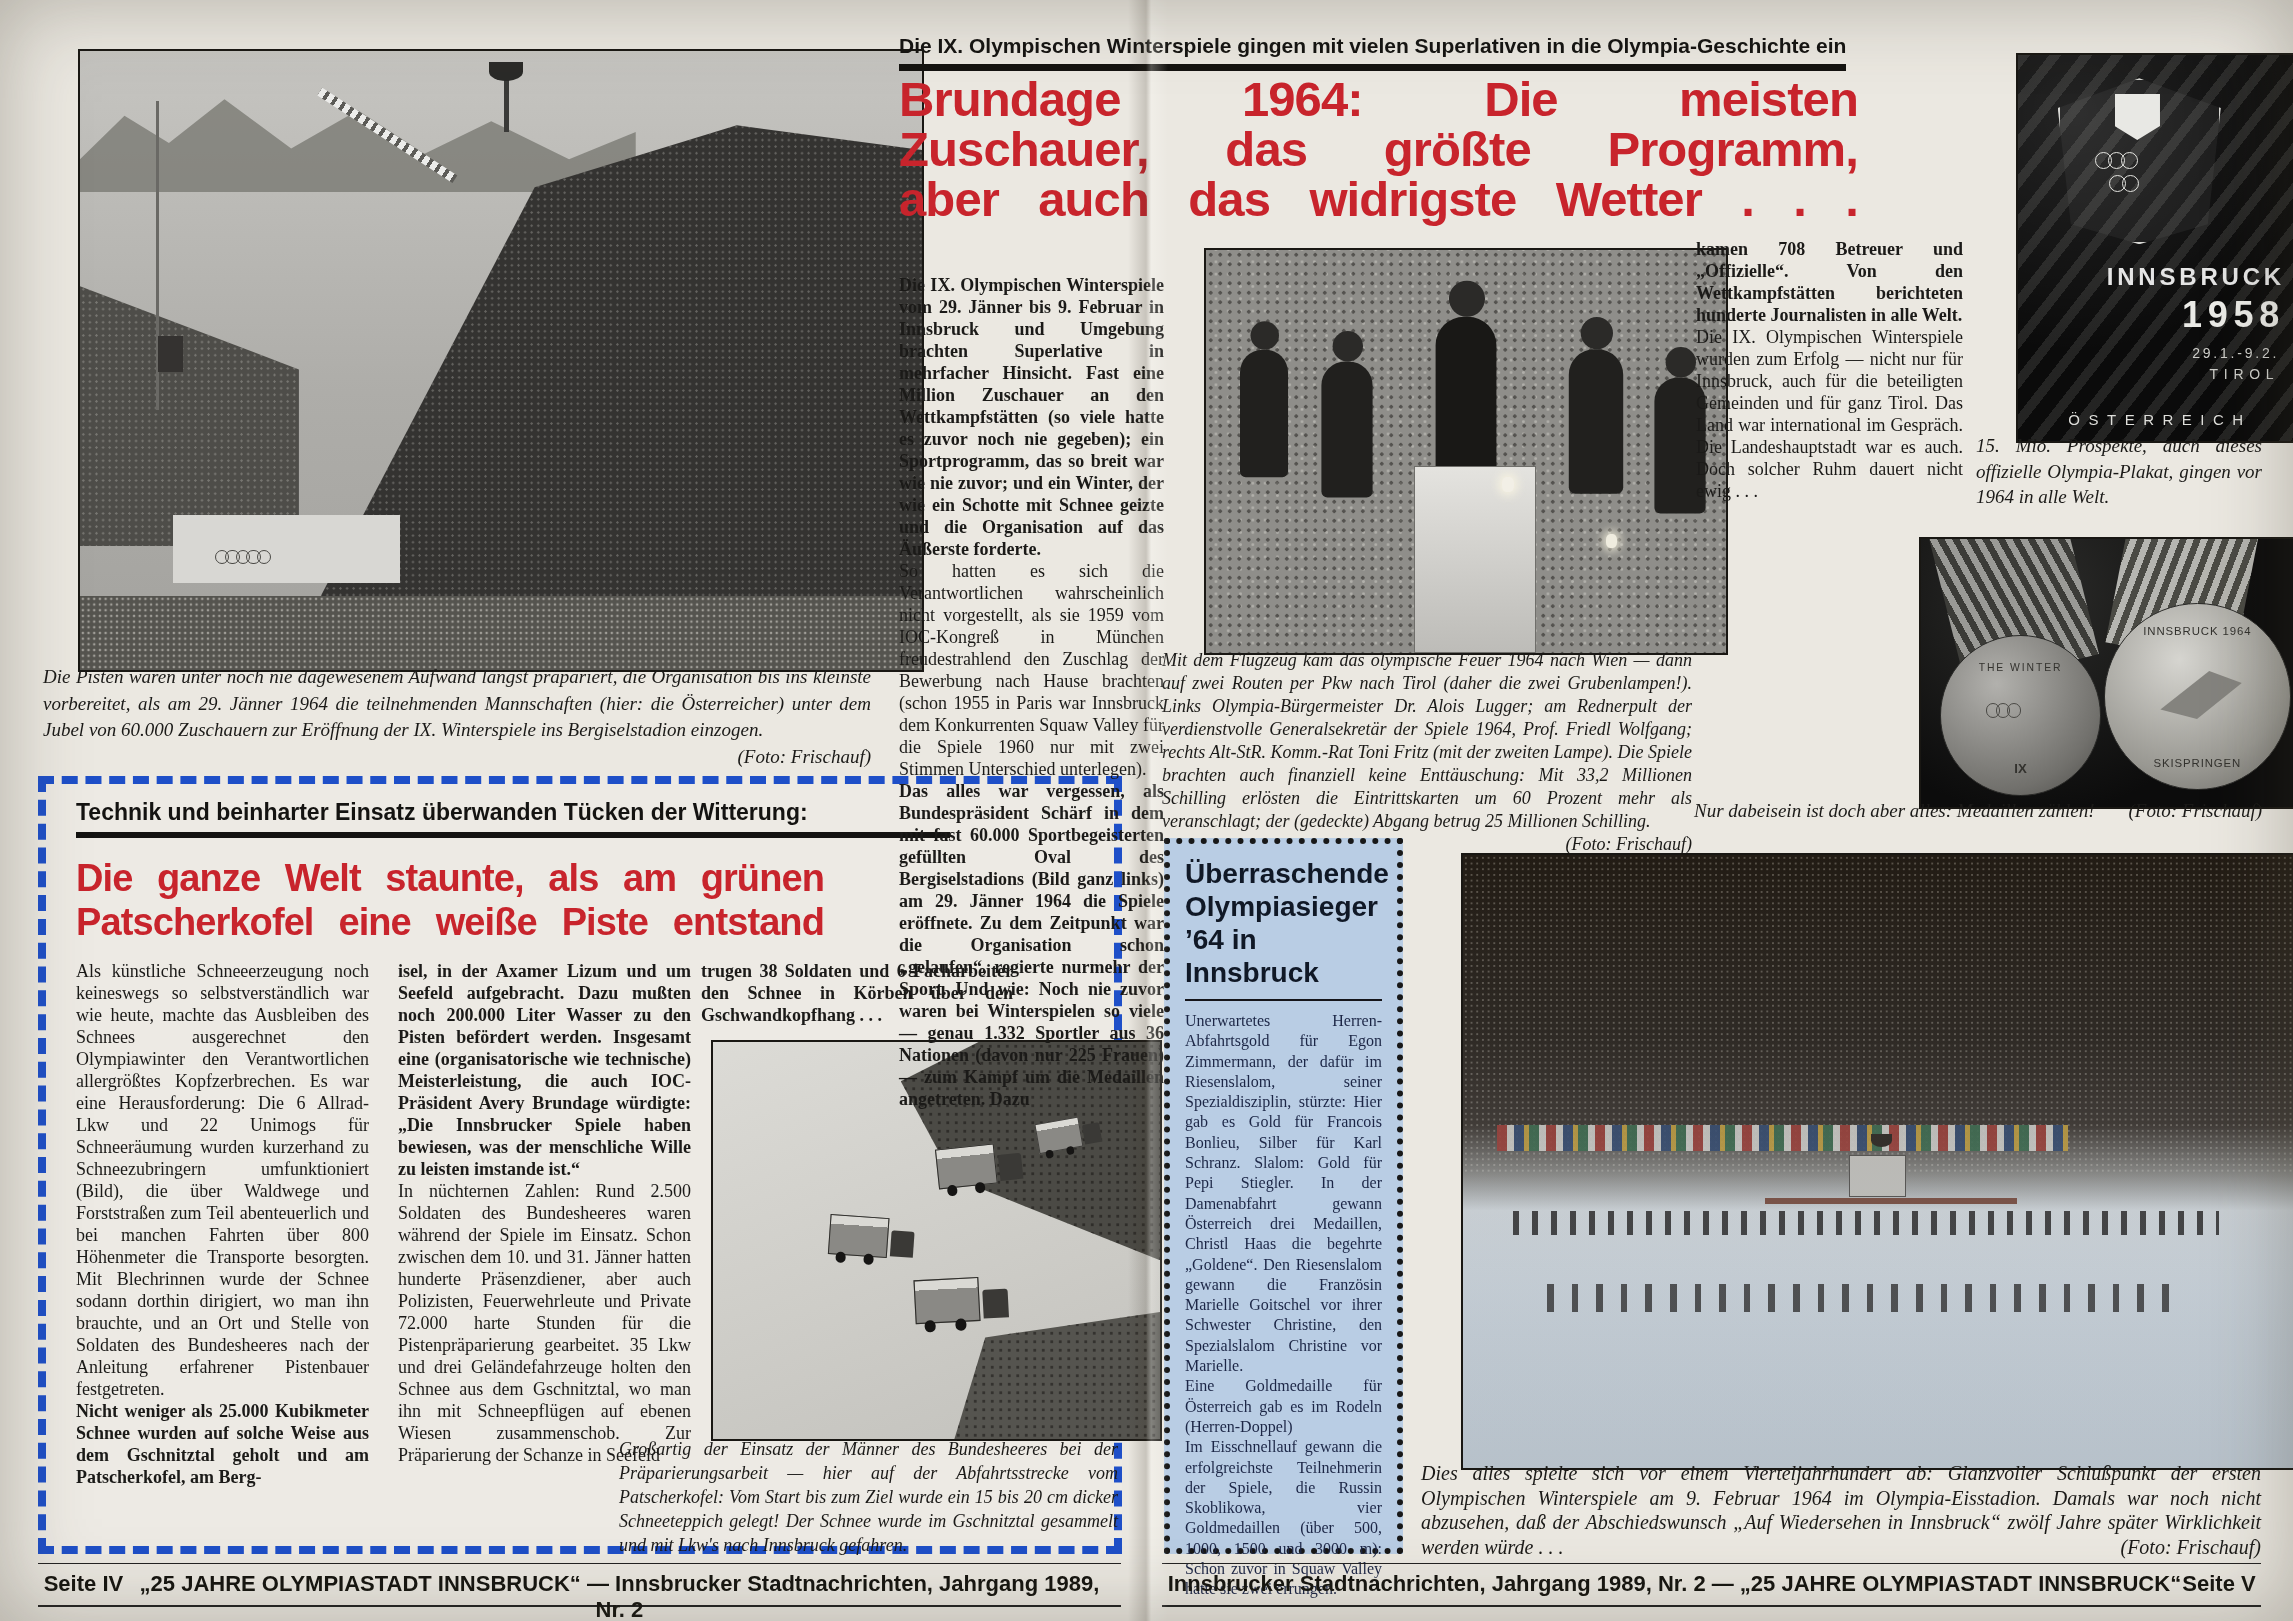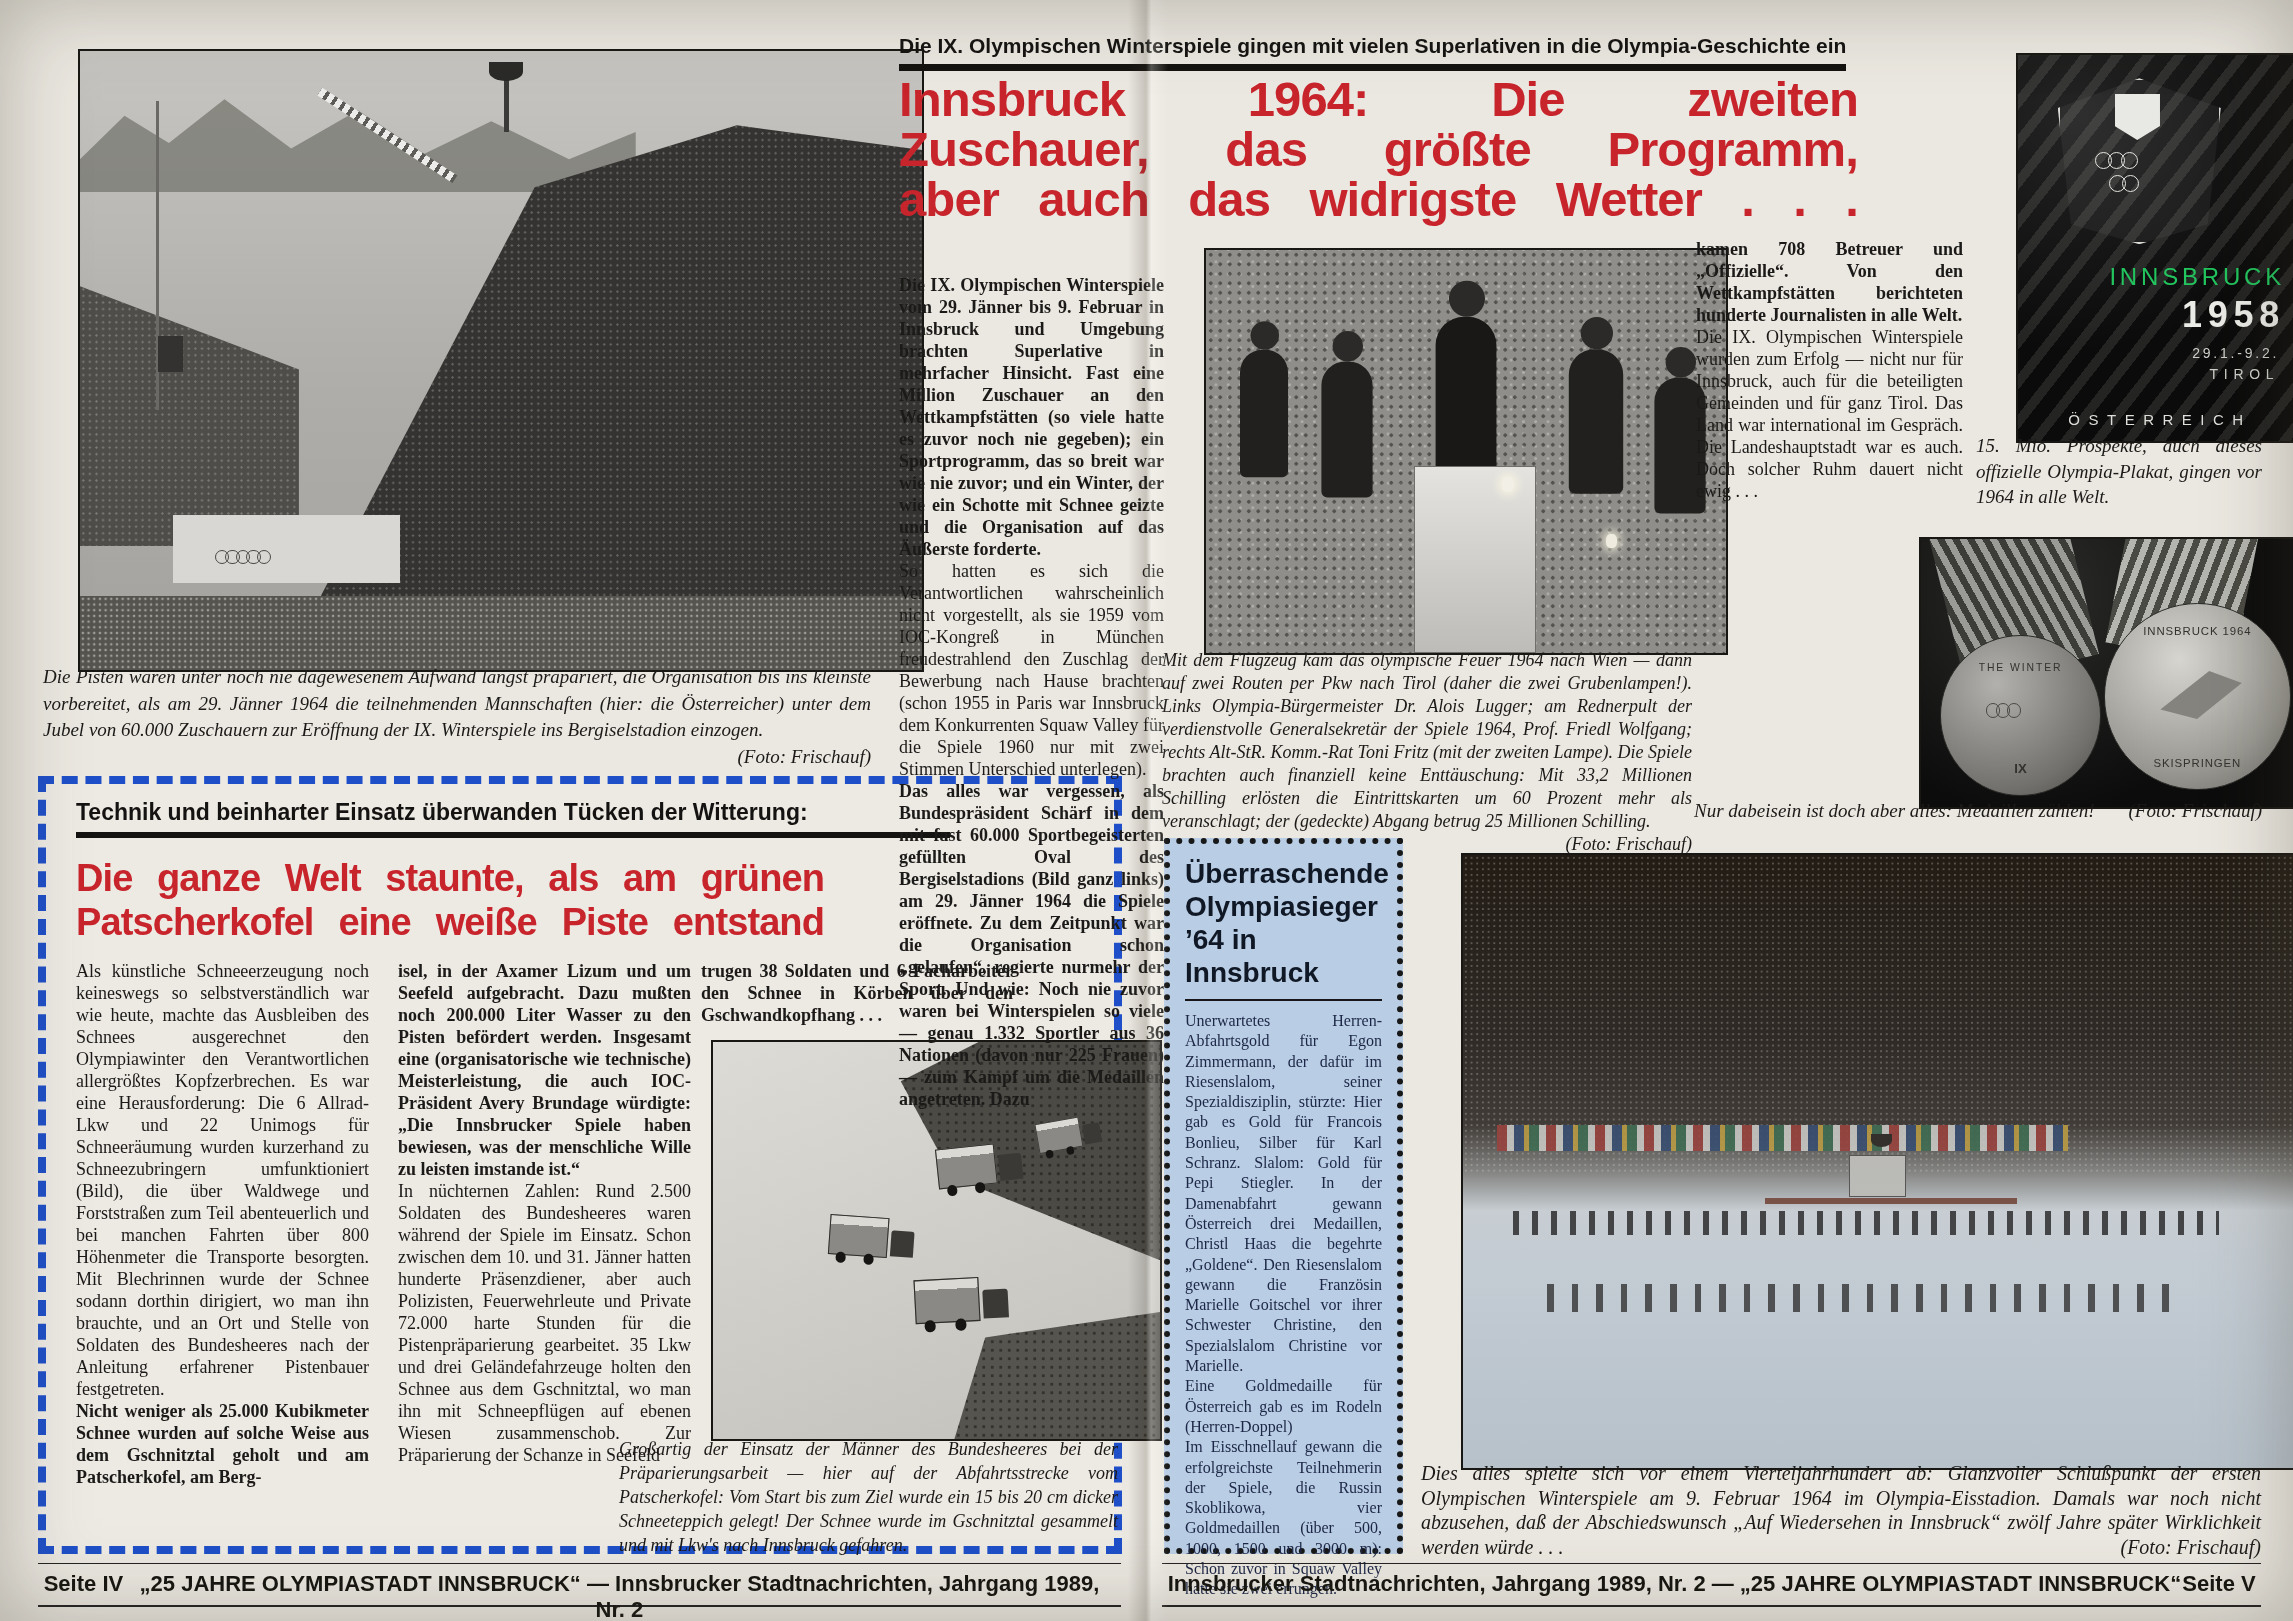--- a/index.html
+++ b/index.html
@@ -171,21 +171,21 @@
     <p class="caption" id="cap-trucks">Großartig der Einsatz der Männer des Bundesheeres bei der Präparierungsarbeit — hier auf der Abfahrtsstrecke vom Patscherkofel: Vom Start bis zum Ziel wurde ein 15 bis 20 cm dicker Schneeteppich gelegt! Der Schnee wurde im Gschnitztal gesammelt und mit Lkw's nach Innsbruck gefahren.</p>
   </section>
 
   <footer id="foot-left">
     <span>Seite IV</span>
     <span class="ftext">„25 JAHRE OLYMPIASTADT INNSBRUCK“ — Innsbrucker Stadtnachrichten, Jahrgang 1989, Nr. 2</span>
   </footer>
 
   <h3 class="kicker" id="main-kicker">Die IX. Olympischen Winterspiele gingen mit vielen Superlativen in die Olympia-Geschichte ein</h3>
   <h1 class="red-head" id="main-headline">
-    <span class="hl">Innsbruck 1964: Die zweiten</span>
+    <span class="hl">Brundage 1964: Die meisten</span>
     <span class="hl">Zuschauer, das größte Programm,</span>
     <span class="hl">aber auch das widrigste Wetter . . .</span>
   </h1>
 
   <div class="acol" id="colA">
     <p class="b">Die IX. Olympischen Winterspiele vom 29. Jänner bis 9. Februar in Innsbruck und Umgebung brachten Superlative in mehrfacher Hinsicht. Fast eine Million Zuschauer an den Wettkampfstätten (so viele hatte es zuvor noch nie gegeben); ein Sportprogramm, das so breit war wie nie zuvor; und ein Winter, der wie ein Schotte mit Schnee geizte und die Organisation auf das Äußerste forderte.</p>
     <p>So hatten es sich die Verantwortlichen wahrscheinlich nicht vorgestellt, als sie 1959 vom IOC-Kongreß in München freudestrahlend den Zuschlag der Bewerbung nach Hause brachten (schon 1955 in Paris war Innsbruck dem Konkurrenten Squaw Valley für die Spiele 1960 nur mit zwei Stimmen Unterschied unterlegen).</p>
     <p class="b">Das alles war vergessen, als Bundespräsident Schärf in dem mit fast 60.000 Sportbegeisterten gefüllten Oval des Bergiselstadions (Bild ganz links) am 29. Jänner 1964 die Spiele eröffnete. Zu dem Zeitpunkt war die Organisation schon „gelaufen“, regierte nurmehr der Sport. Und wie: Noch nie zuvor waren bei Winterspielen so viele — genau 1.332 Sportler aus 36 Nationen (davon nur 225 Frauen) — zum Kampf um die Medaillen angetreten. Dazu</p>
   </div>
 
@@ -220,21 +220,21 @@
     <div style="left:14%;top:6%;width:56%;height:42%;border:2.8px solid #d8d8d4;
          clip-path:polygon(50% 0,100% 18%,92% 88%,50% 100%,8% 88%,0 18%);background:rgba(255,255,255,.05);"></div>
     <div style="left:34%;top:10%;width:16%;height:12%;background:#e8e8e4;
          clip-path:polygon(0 0,100% 0,100% 70%,50% 100%,0 70%);"></div>
     <div class="rings" style="position:absolute;left:27%;top:25%;">
       <i style="border-color:#e6e6e2;width:15px;height:15px;"></i><i style="border-color:#e6e6e2;width:15px;height:15px;"></i><i style="border-color:#e6e6e2;width:15px;height:15px;"></i>
     </div>
     <div class="rings" style="position:absolute;left:32%;top:31%;">
       <i style="border-color:#e6e6e2;width:15px;height:15px;"></i><i style="border-color:#e6e6e2;width:15px;height:15px;"></i>
     </div>
-    <div style="right:6%;top:54%;font-family:'Liberation Sans',sans-serif;font-weight:normal;font-size:24px;letter-spacing:3.8px;color:#22c55e;margin-left:15px;">INNSBRUCK</div>
+    <div style="right:6%;top:54%;font-family:'Liberation Sans',sans-serif;font-weight:bold;font-size:24px;letter-spacing:3.8px;color:#e5e5e5;margin-left:15px;">INNSBRUCK</div>
     <div style="right:6%;top:62%;font-family:'Liberation Sans',sans-serif;font-weight:bold;font-size:36px;letter-spacing:5.7px;color:#ebebe7;">1958</div>
     <div style="right:8%;top:75%;font-family:'Liberation Sans',sans-serif;font-size:14px;letter-spacing:2.8px;color:#cfcfcb;">29.1.-9.2.</div>
     <div style="right:8%;top:80.5%;font-family:'Liberation Sans',sans-serif;font-size:14px;letter-spacing:5.7px;color:#cfcfcb;">TIROL</div>
     <div style="left:0;right:0;bottom:3.5%;text-align:center;font-family:'Liberation Sans',sans-serif;font-size:15px;letter-spacing:8.5px;color:#dededa;">ÖSTERREICH</div>
   </figure>
   <p class="caption" id="cap-poster">15. Mio. Prospekte, auch dieses offizielle Olympia-Plakat, gingen vor 1964 in alle Welt.</p>
 
   <figure class="photo" id="photo-medals">
     <div style="inset:0;background:radial-gradient(circle at 30% 20%, #2c2c2a, #0c0c0c 65%);"></div>
     <div style="left:6%;top:-12%;width:36%;height:62%;transform:rotate(-14deg);

